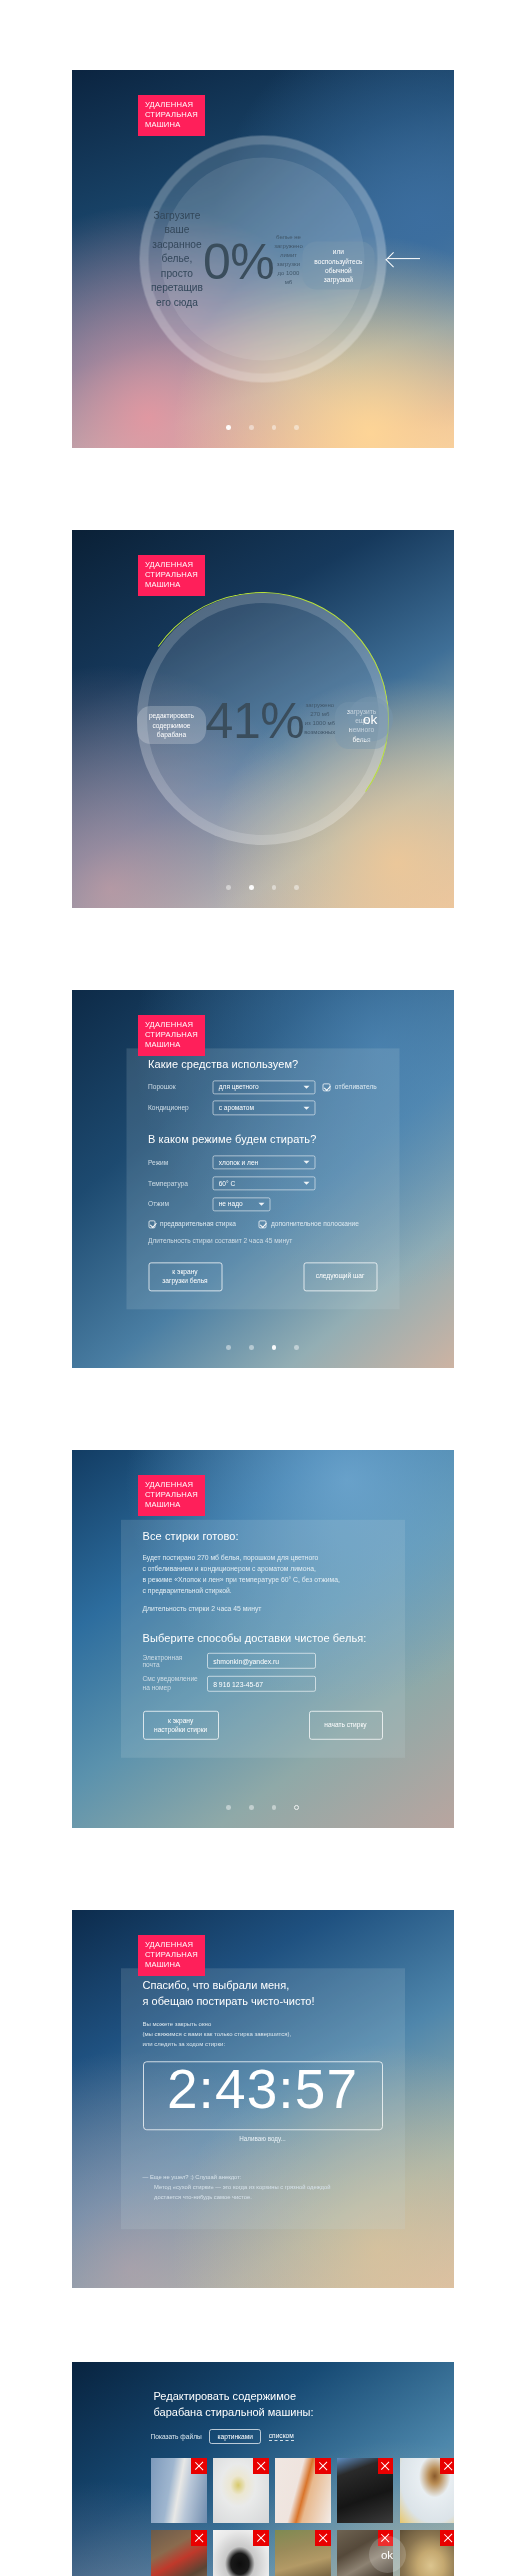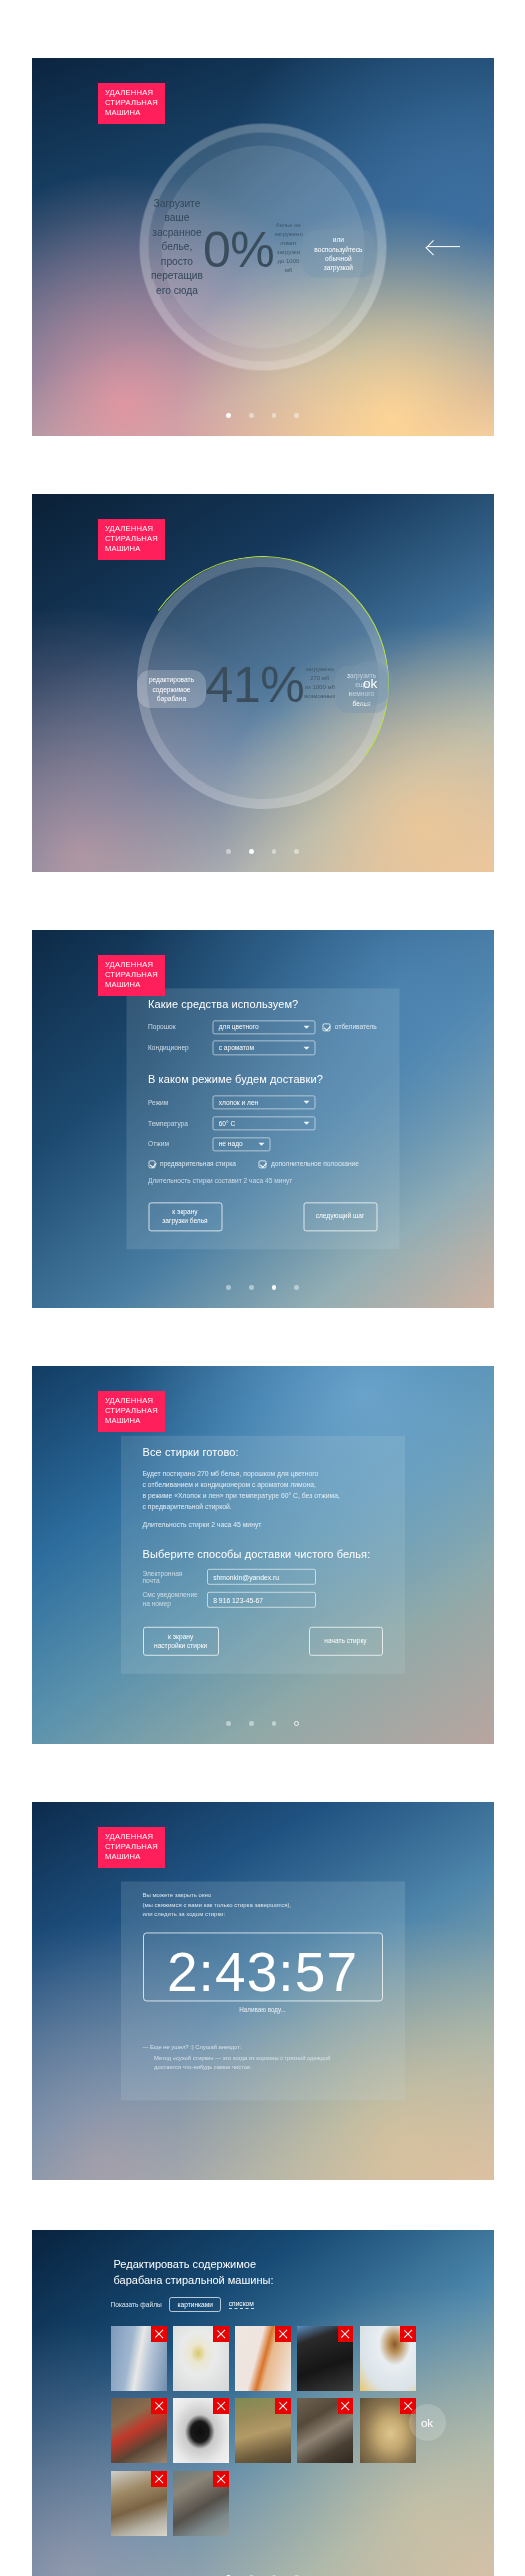--- a/index.html
+++ b/index.html
@@ -8,22 +8,22 @@
     width:525px; height:2576px;
     font-family:"Liberation Sans", sans-serif;
     -webkit-font-smoothing:antialiased;
   }
 
   .page { width:525px; }
 
   
   .slide{
     position:relative;
-    width:462px;
-    margin:0 auto;
+    width:382px;
+    margin:12px auto;
     overflow:hidden;
   }
   .slide-gap{ height:58px; background:#fff; }
   .slide-gap.small{ height:50px; }
 
   
   .logo{
     position:absolute;
     left:66px; top:25px;
     background:#ff1f5a;
@@ -274,21 +274,21 @@
   }
   .small{
     font-size:6px; line-height:1.62; color:#dbe7ee;
     font-weight:300; white-space:pre-line;
   }
   .timer-box{
     margin:11.6px 0 5.3px;
     border:0.5px solid rgba(255,255,255,.75);
     border-radius:3.7px;
     height:69px;
-    display:flex;align-items:flex-end;justify-content:center;
+    display:flex;align-items:flex-start;justify-content:center;
   }
   .timer{
     font-size:55px; font-weight:200; color:#ffffff;
     letter-spacing:1.1px; line-height:1;
   }
   .timer-cap{
     text-align:center; font-size:6.3px; color:#eaf1f6; font-weight:300;
   }
   .joke{
     margin-top:21px; font-size:5.8px; line-height:1.62;
@@ -446,21 +446,21 @@
       </div>
 
       <div class="frow">
         <div class="flabel">Кондиционер</div>
         <div class="fselect">
           <span>с ароматом</span>
           <span class="caret"></span>
         </div>
       </div>
 
-      <div class="q-title second">В каком режиме будем доставки?</div>
+      <div class="q-title second">В каком режиме будем стирать?</div>
 
       <div class="frow">
         <div class="flabel">Режим</div>
         <div class="fselect">
           <span>хлопок и лен</span>
           <span class="caret"></span>
         </div>
       </div>
 
       <div class="frow">
@@ -516,21 +516,21 @@
 
     <div class="panel wide">
       <div class="q-title">Все стирки готово:</div>
       <div class="para">Будет постирано 270 мб белья, порошком для цветного
 с отбеливанием и кондиционером с ароматом лимона,
 в режиме «Хлопок и лен» при температуре 60° C, без отжима,
 с предварительной стиркой.</div>
       <div class="para">Длительность стирки 2 часа 45 минут</div>
 
       <div class="q-title second">Выберите способы доставки
-чистого белья:</div>
+чистое белья:</div>
 
       <div class="frow">
         <div class="flabel">Электронная почта</div>
         <div class="finput">
           <span>shmonkin@yandex.ru</span>
         </div>
       </div>
 
       <div class="frow">
         <div class="flabel two" style="white-space:pre-line">Смс уведомление
@@ -556,20 +556,22 @@
   </section>
 
   <div class="slide-gap"></div>
 
   <section class="slide" id="slide5">
     <div class="logo">УДАЛЕННАЯ
 СТИРАЛЬНАЯ
 МАШИНА</div>
 
     <div class="panel wide">
+      <div class="head2">Спасибо, что выбрали меня,
+я обещаю постирать чисто-чисто!</div>
       <div class="small">Вы можете закрыть окно
 (мы свяжимся с вами как только стирка завершится),
 или следить за ходом стирки:</div>
 
       <div class="timer-box">
         <div class="timer">2:43:57</div>
       </div>
       <div class="timer-cap">Наливаю воду...</div>
 
       <div class="joke">

